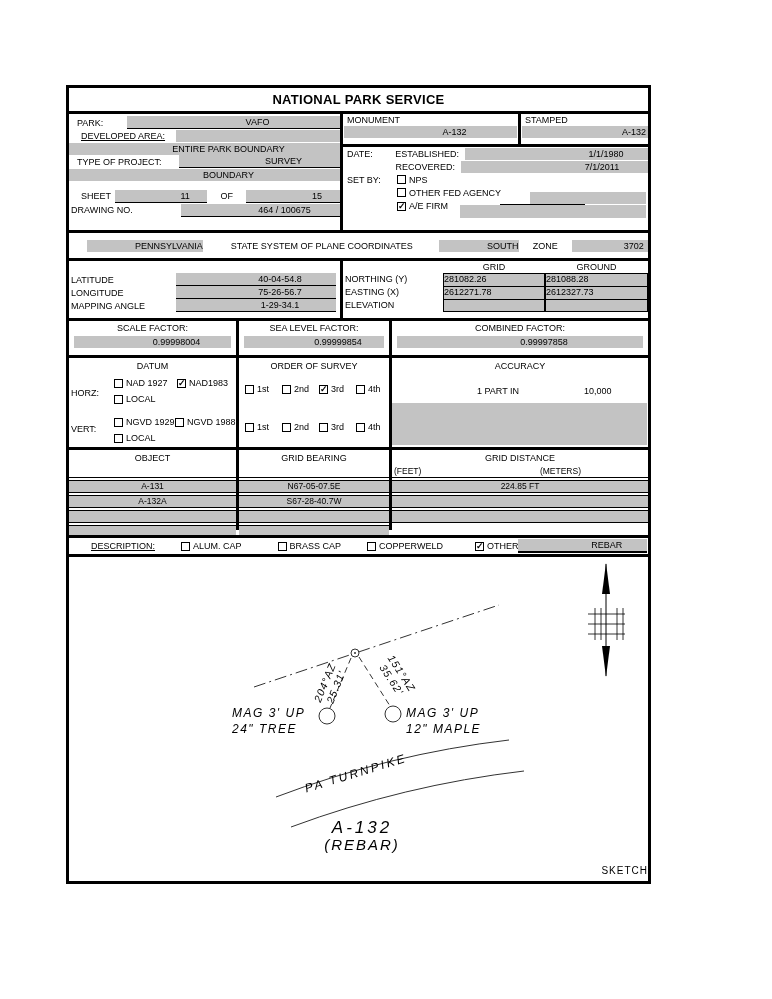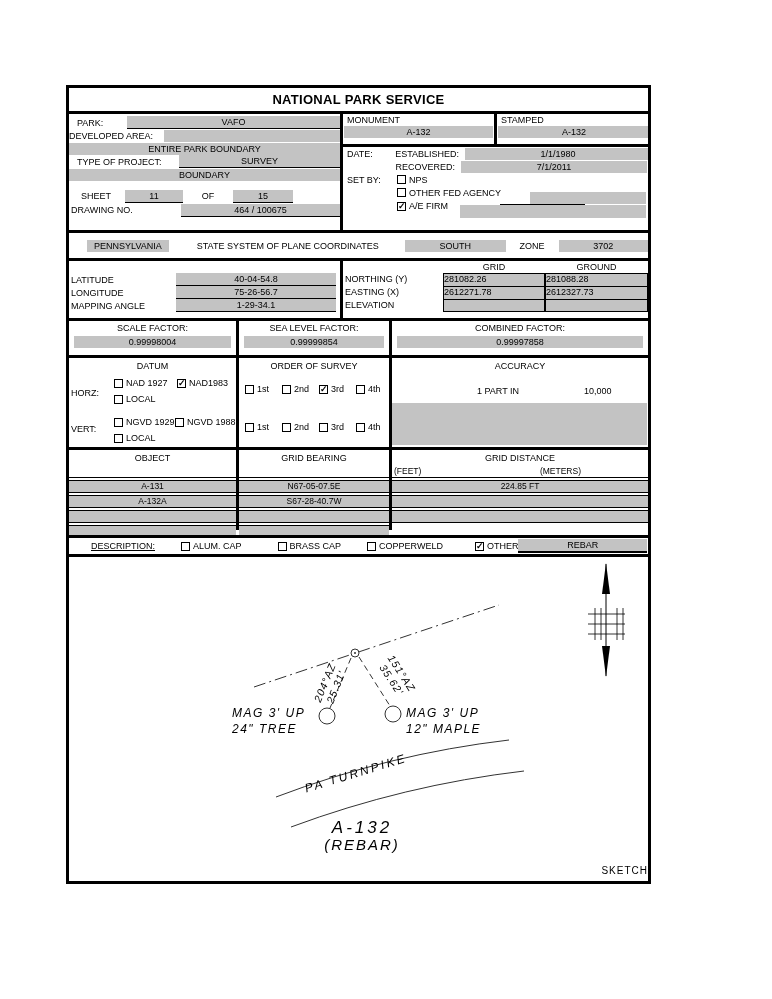--- a/index.html
+++ b/index.html
@@ -11,21 +11,21 @@
   .val{font-size:9px;text-align:center;white-space:nowrap;}
   .row{display:flex;align-items:center;}
   .uline{border-bottom:1px solid #000;}
   
   .title{height:26px;text-align:center;}
   .title div{font-size:13px;font-weight:bold;letter-spacing:.3px;padding-top:4px;}
   
   .id-sec{height:119px;display:flex;}
   .id-left{width:271px;border-right:3px solid #000;flex:none;padding-top:2px;box-sizing:content-box;}
   .id-left .row{height:13px;}
-  .fld{height:12px;line-height:12px;}
+  .fld{height:12px;line-height:12px;padding-left:48px;}
   .id-right{flex:1;position:relative;}
   .mon-block{display:flex;border-bottom:3px solid #000;height:30px;}
   .mon-cell{width:50%;box-sizing:border-box;}
   .mon-cell.first{border-right:3px solid #000;}
   .mon-cell .lbl{display:block;padding:1px 0 1px 4px;}
   .mon-cell .fld{margin:0 1px;}
   .cb{width:9px;height:9px;border:1px solid #000;display:inline-block;position:relative;background:#fff;flex:none;box-sizing:border-box;}
   .cb.checked::after{content:"✓";position:absolute;left:0px;top:-2px;font-size:9px;font-weight:bold;}
   .opt{display:inline-flex;align-items:center;gap:3px;}
   
@@ -74,21 +74,21 @@
     <div>NATIONAL PARK SERVICE</div>
   </div>
 
   <div class="sec id-sec">
     <div class="id-left">
       <div class="row">
         <span class="lbl" style="padding-left:8px;width:50px;">PARK:</span>
         <span class="fld gray val uline" style="flex:1;">VAFO</span>
       </div>
       <div class="row">
-        <span class="lbl" style="width:95px;">DEVELOPED AREA:</span>
+        <span class="lbl" style="padding-left:12px;width:95px;text-decoration:underline;">DEVELOPED AREA:</span>
         <span class="fld gray val" style="flex:1;"></span>
       </div>
       <div class="row">
         <span class="fld gray val" style="flex:1;">ENTIRE PARK BOUNDARY</span>
       </div>
       <div class="row">
         <span class="lbl" style="padding-left:8px;width:102px;">TYPE OF PROJECT:</span>
         <span class="fld gray val uline" style="flex:1;">SURVEY</span>
       </div>
       <div class="row">

